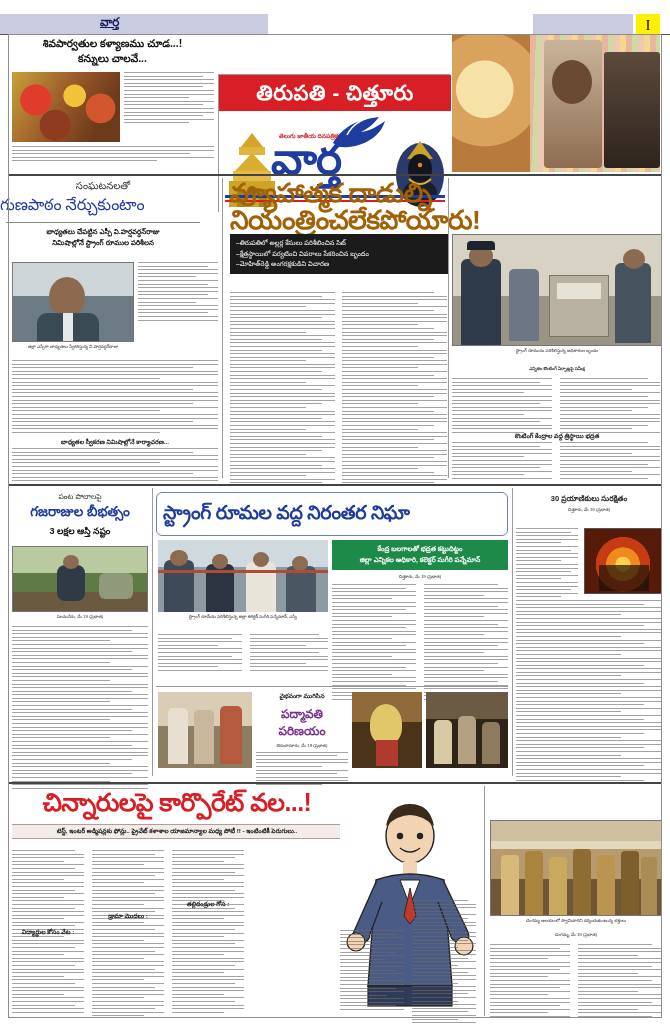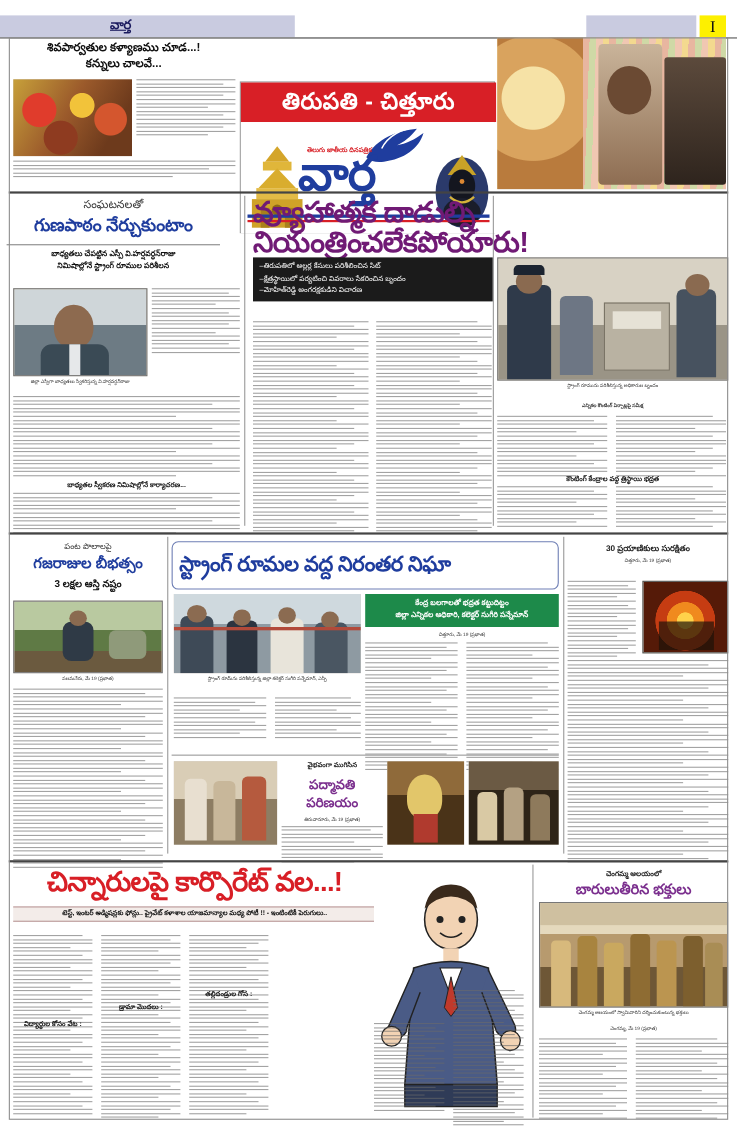--- a/index.html
+++ b/index.html
@@ -55,24 +55,24 @@
   .body-lines i.s { width:72%; }
   .body-lines i.m { width:88%; }
   .body-lines i.l { width:100%; }
 
   .cap { font-size:4.4px; color:#333; text-align:center; line-height:1.5; }
 
   
   .sec2 { position:absolute; left:8px; top:174px; width:654px; height:308px; border-top:2px solid #444; }
 
   .kicker { text-align:center; font-size:10px; color:#333; }
-  .subhead-blue { text-align:center; font-size:16px; font-weight:bold; color:#1f3d9e; letter-spacing:-.2px; }
+  .subhead-blue { font-size:16px; font-weight:normal; color:#1f3d9e; letter-spacing:-.2px; }
   .deck { text-align:center; font-size:7px; font-weight:bold; color:#111; line-height:1.55; }
 
-  .mainhead { color:#701a75; font-size:26.5px; font-weight:bold; letter-spacing:-.6px; line-height:1; }
+  .mainhead { color:#a16207; font-size:26.5px; font-weight:bold; letter-spacing:-.6px; line-height:1; }
 
   .bullets { background:#1b1b1b; color:#fff; padding:4px 6px; }
   .bullets div { font-size:6.6px; line-height:1.62; }
 
   
   .sec3 { position:absolute; left:8px; top:484px; width:654px; height:296px; border-top:2px solid #444; }
   .head-blue-lg { color:#1f3d9e; font-size:19px; font-weight:bold; letter-spacing:-.4px; }
   .greenbox { background:#1d8a4a; color:#fff; padding:4px 5px; text-align:center; }
   .greenbox div { font-size:6.8px; font-weight:bold; line-height:1.6; }
   .head-purple { color:#7b2f8e; font-size:12px; font-weight:bold; text-align:center; }
@@ -1002,24 +1002,20 @@
       <i class="s"></i>
       <i class="l"></i>
     <i class="l"></i>
       <i class="m"></i>
       <i class="l"></i>
       <i class="s"></i>
       <i class="l"></i>
   </div>
   <div class="vdiv" style="left:484px;top:786px;height:230px;"></div>
 
-  <div class="col" style="left:490px;top:790px;width:172px;">
-    <div style="text-align:center;font-size:6.5px;font-weight:bold;color:#222;">చెంగమ్మ ఆలయంలో</div>
-    <div style="text-align:center;font-size:13px;font-weight:bold;color:#7b2f8e;margin-top:2px;">బారులుతీరిన భక్తులు</div>
-  </div>
   <div class="ph" style="position:absolute;left:490px;top:820px;width:172px;height:96px;border:1px solid #777;">
     <div class="g" style="background:linear-gradient(180deg,#e5d9bd 0 30%,#b79a6e 30% 62%,#6e5736 62% 100%);"></div>
     <div style="position:absolute;left:0;top:0;width:172px;height:20px;background:#cfc0a0;"></div>
     <div style="position:absolute;left:10px;top:34px;width:18px;height:60px;background:#d7b97c;border-radius:4px 4px 0 0;"></div>
     <div style="position:absolute;left:34px;top:30px;width:18px;height:64px;background:#a8843f;border-radius:4px 4px 0 0;"></div>
     <div style="position:absolute;left:58px;top:36px;width:18px;height:58px;background:#c9a85f;border-radius:4px 4px 0 0;"></div>
     <div style="position:absolute;left:82px;top:28px;width:18px;height:66px;background:#8e6c33;border-radius:4px 4px 0 0;"></div>
     <div style="position:absolute;left:106px;top:34px;width:18px;height:60px;background:#bb9550;border-radius:4px 4px 0 0;"></div>
     <div style="position:absolute;left:130px;top:30px;width:18px;height:64px;background:#7d5f2e;border-radius:4px 4px 0 0;"></div>
     <div style="position:absolute;left:150px;top:36px;width:16px;height:58px;background:#a98d55;border-radius:4px 4px 0 0;"></div>

